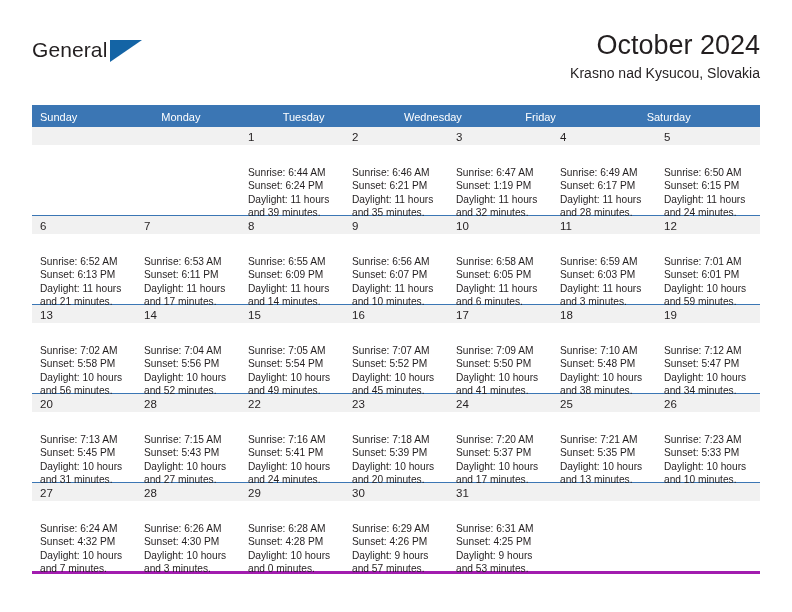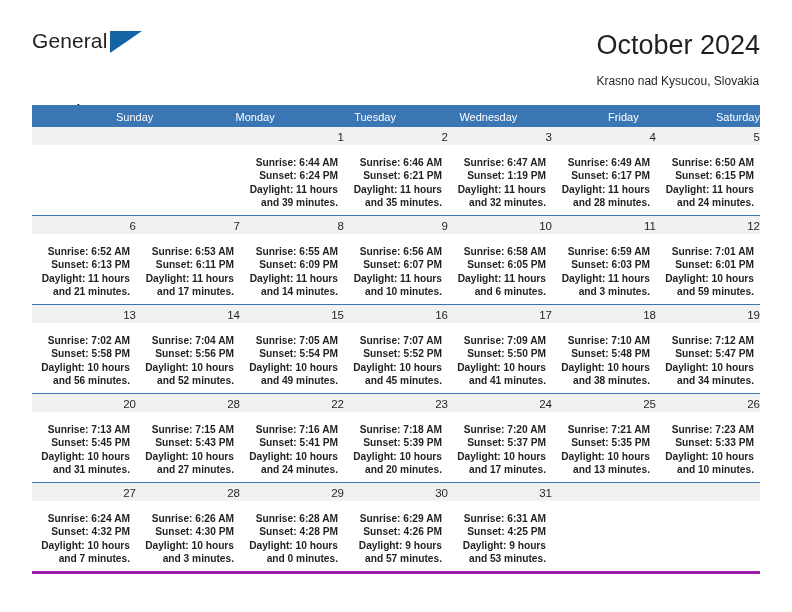--- a/index.html
+++ b/index.html
@@ -25,21 +25,21 @@
   .header {
     position: absolute;
     left: 32px;
     top: 28px;
     width: 728px;
     height: 70px;
   }
   .brand {
     position: absolute;
     left: 0;
-    top: 1px;
+    top: 10px;
     width: 130px;
     height: 56px;
   }
   .brand-general {
     position: absolute;
     left: 0;
     top: 0;
     font-size: 21px;
     letter-spacing: 0.1px;
     color: #231f20;
@@ -62,43 +62,42 @@
     font-size: 21px;
     color: #0f172a;
     line-height: 24px;
     margin-top: 48px;
   }
 
   .title-block {
     position: absolute;
     right: 0;
     top: 0;
-    text-align: left;
+    text-align: right;
   }
   .cal-title {
     font-size: 27px;
     color: #231f20;
     line-height: 34px;
     white-space: nowrap;
   }
   .cal-subtitle {
-    font-size: 12px;
+    font-size: 14px;
     color: #231f20;
     line-height: 22px;
-    margin-top: 8px;
+    margin-top: 0;
     white-space: nowrap;
   }
 
   
   .calendar {
     position: absolute;
     left: 32px;
     top: 105px;
     width: 728px;
-    text-align: right;
   }
   .dow-row {
     display: flex;
     background: #3b76b4;
   }
   .dow-cell {
     flex: 1 1 0;
     box-sizing: border-box;
     color: #ffffff;
     font-size: 11px;
@@ -128,22 +127,21 @@
   }
   .day-cell.empty .day-num-band {
     background: #f1f1f1;
   }
   .day-num {
     font-size: 11.5px;
     line-height: 17px;
     color: #231f20;
   }
   .day-body {
-    padding: 11px 6px 0 8px;
-    font-weight: bold;
+    padding: 21px 6px 0 8px;
   }
   .day-line {
     font-size: 10.2px;
     line-height: 13.3px;
     color: #231f20;
     white-space: nowrap;
   }
 </style>
 </head>
 <body>

